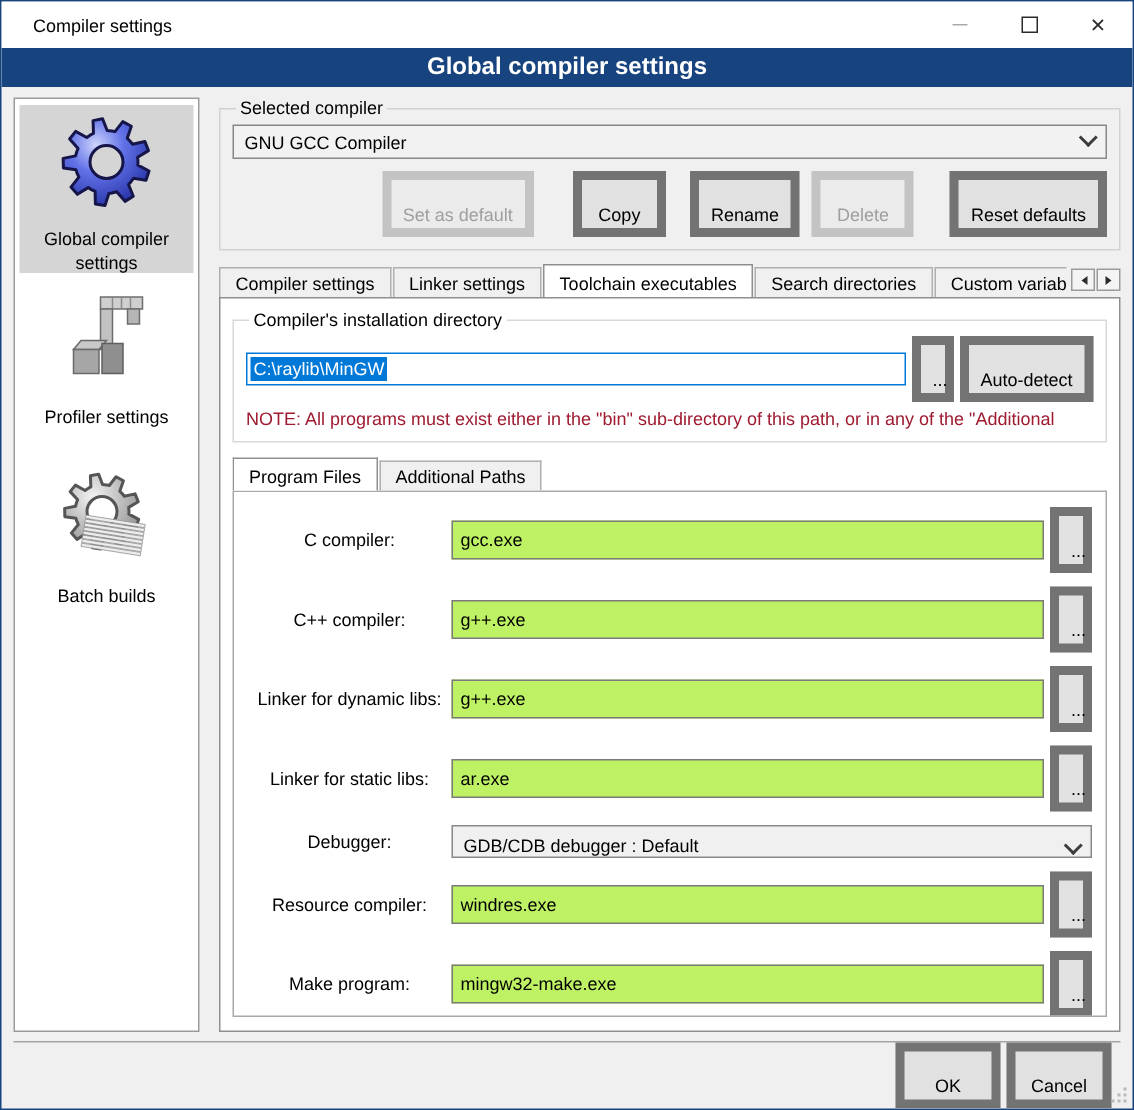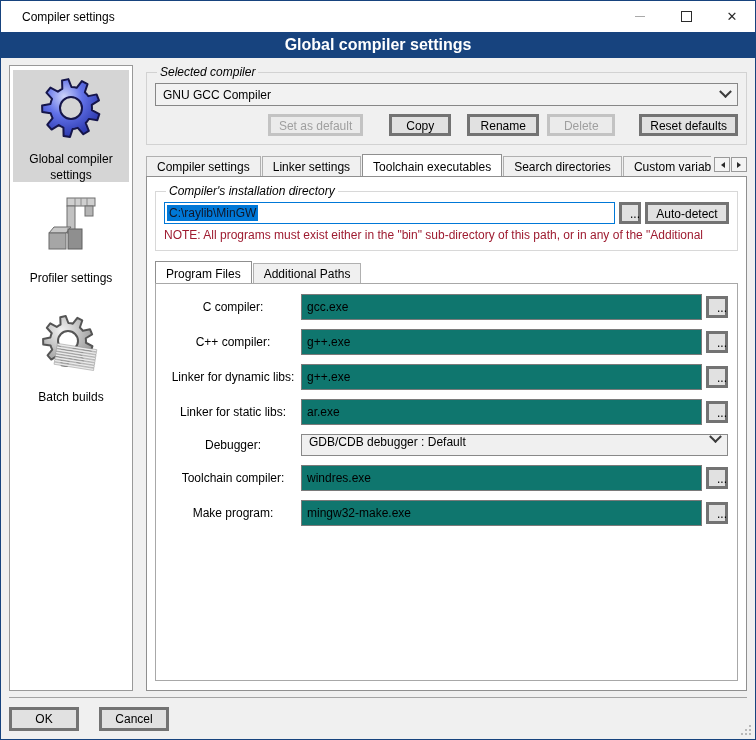--- a/index.html
+++ b/index.html
@@ -21,27 +21,27 @@
   
   .dlg-body{flex:1;display:flex;padding:7px 8px 0 8px;gap:8px;min-height:0;}
   .sidebar{flex:0 0 124px;background:#fff;border:1px solid #999;padding:4px 0;overflow:hidden;box-sizing:border-box;}
   .side-item{height:112px;margin:0 3px 7px;display:flex;flex-direction:column;align-items:center;padding-top:6px;box-sizing:border-box;}
   .side-item.selected{background:#d5d5d5;}
   .side-icon{width:64px;height:64px;flex:0 0 64px;}
   .side-label{margin-top:12px;text-align:center;line-height:1.3;}
 
   .main{flex:1;display:flex;flex-direction:column;min-width:0;margin-left:5px;}
   fieldset{border:1px solid #d2d2d2;margin:0;padding:2px 8px 8px;}
-  legend{padding:0 3px;margin-left:2px;font-style:italic;}
+  legend{padding:0 3px;margin-left:2px;}
 
   .combo{height:21px;background:#f2f2f2;border:1px solid #878787;display:flex;align-items:center;padding:0 7px;margin-top:2px;gap:40px;}
   .combo-value{flex:1;}
   .chevron{width:7px;height:7px;border-right:2px solid #3c3c3c;border-bottom:2px solid #3c3c3c;transform:rotate(45deg) translate(-2px,-2px);}
 
-  button.win{height:22px;box-sizing:border-box;background:#e1e1e1;border:3px solid #737373;font:12px "Liberation Sans","DejaVu Sans",sans-serif;padding:2px 8px;}
+  button.win{height:22px;box-sizing:border-box;background:#e1e1e1;border:6px solid #737373;font:12px "Liberation Sans","DejaVu Sans",sans-serif;padding:16px 8px;}
   button.win:disabled{color:#9f9f9f;border-color:#c3c3c3;background:#ebebeb;}
   .btn-row{display:flex;margin-top:8px;justify-content:flex-end;}
   .btn-row .b-setdefault{min-width:95px;margin-right:26px;}
   .btn-row .b-copy{min-width:62px;margin-right:16px;}
   .btn-row .b-rename{min-width:72px;margin-right:8px;}
   .btn-row .b-delete{min-width:68px;margin-right:24px;}
   .btn-row .b-reset{min-width:86px;}
 
   
   .tabbar{display:flex;margin-top:8px;align-items:flex-end;position:relative;z-index:2;}
@@ -51,36 +51,36 @@
   .tab-arrows{flex:0 0 auto;display:flex;gap:1px;padding-left:3px;margin-bottom:4px;}
   .arrow-btn{width:16px;height:15px;background:#f4f4f4;border:1px solid #9a9a9a;display:flex;align-items:center;justify-content:center;box-sizing:border-box;}
   .tri-left{width:0;height:0;border:3px solid transparent;border-right:4px solid #2b2b2b;margin-left:-2px;}
   .tri-right{width:0;height:0;border:3px solid transparent;border-left:4px solid #2b2b2b;margin-right:-2px;}
 
   .tabpanel{flex:1;background:#fff;border:1px solid #8f8f8f;padding:7px 8px 9px;display:flex;flex-direction:column;min-height:0;position:relative;z-index:1;}
   .tabpanel fieldset{border-color:#d8d8d8;}
 
   .path-row{display:flex;margin-top:2px;align-items:center;}
   .path-box{flex:1;height:22px;box-sizing:border-box;border:1px solid var(--selection,#0078D7);background:#fff;display:flex;align-items:center;padding:0 2px;min-width:0;}
-  .path-selected{background:var(--selection,#0078D7);color:#0f172a;padding:1px 2px;white-space:nowrap;}
+  .path-selected{background:var(--selection,#0078D7);color:#ffffff;padding:1px 2px;white-space:nowrap;}
   .browse{flex:0 0 19px;min-width:19px;padding:0;margin-left:4px;font-size:11px;line-height:1;}
   .autodetect{margin-left:4px;min-width:84px;}
   .note{margin-top:4px;color:var(--note-text,#9E1B30);white-space:nowrap;overflow:hidden;}
 
   .subtabbar{margin-top:9px;}
   .subpanel{flex:1;background:#fff;border:1px solid #a8a8a8;padding:10px 9px;min-height:0;overflow:hidden;}
 
   .field-row{display:flex;align-items:center;margin-bottom:9px;}
   .field-label{flex:0 0 136px;text-align:center;}
-  .field-input{flex:1;height:26px;box-sizing:border-box;border:1px solid #7a7a7a;padding:0 5px;font:12px "Liberation Sans","DejaVu Sans",sans-serif;background:#0f766e;min-width:0;}
-  .field-select{flex:1;height:22px;box-sizing:border-box;background:#f0f0f0;border:1px solid #898989;display:flex;align-items:flex-start;padding:0 7px;min-width:0;}
+  .field-input{flex:1;height:26px;box-sizing:border-box;border:1px solid #7a7a7a;padding:0 5px;font:12px "Liberation Sans","DejaVu Sans",sans-serif;background:#bef264;min-width:0;}
+  .field-select{flex:1;height:22px;box-sizing:border-box;background:#f0f0f0;border:1px solid #898989;display:flex;align-items:flex-end;padding:0 7px;min-width:0;}
   .field-select .chevron{margin-left:auto;}
 
   
-  .footer{flex:0 0 41px;margin:6px 8px 0;border-top:1px solid #a3a3a3;display:flex;align-items:center;gap:20px;padding-right:6px;}
+  .footer{flex:0 0 41px;margin:6px 8px 0;border-top:1px solid #a3a3a3;display:flex;align-items:center;justify-content:flex-end;gap:4px;padding-right:6px;}
   .footer button.win{min-width:70px;height:24px;}
   .resize-grip{position:absolute;right:4px;bottom:4px;width:2px;height:2px;background:#b9b9b9;box-shadow:-4px 0 0 #b9b9b9,-8px 0 0 #b9b9b9,0 -4px 0 #b9b9b9,-4px -4px 0 #b9b9b9,0 -8px 0 #b9b9b9;}
 </style>
 </head>
 <body>
 
 <div class="window">
 
   <div class="titlebar">
     <span class="title-text">Compiler settings</span>
@@ -233,21 +233,21 @@
                 <button class="win browse">...</button>
               </div>
               <div class="field-row">
                 <div class="field-label">Debugger:</div>
                 <div class="field-select">
                   <span>GDB/CDB debugger : Default</span>
                   <span class="chevron"></span>
                 </div>
               </div>
               <div class="field-row">
-                <div class="field-label">Toolchain compiler:</div>
+                <div class="field-label">Resource compiler:</div>
                 <input class="field-input" type="text" value="windres.exe" style="">
                 <button class="win browse">...</button>
               </div>
               <div class="field-row">
                 <div class="field-label">Make program:</div>
                 <input class="field-input" type="text" value="mingw32-make.exe" style="">
                 <button class="win browse">...</button>
               </div>
             </div>
         </div>

